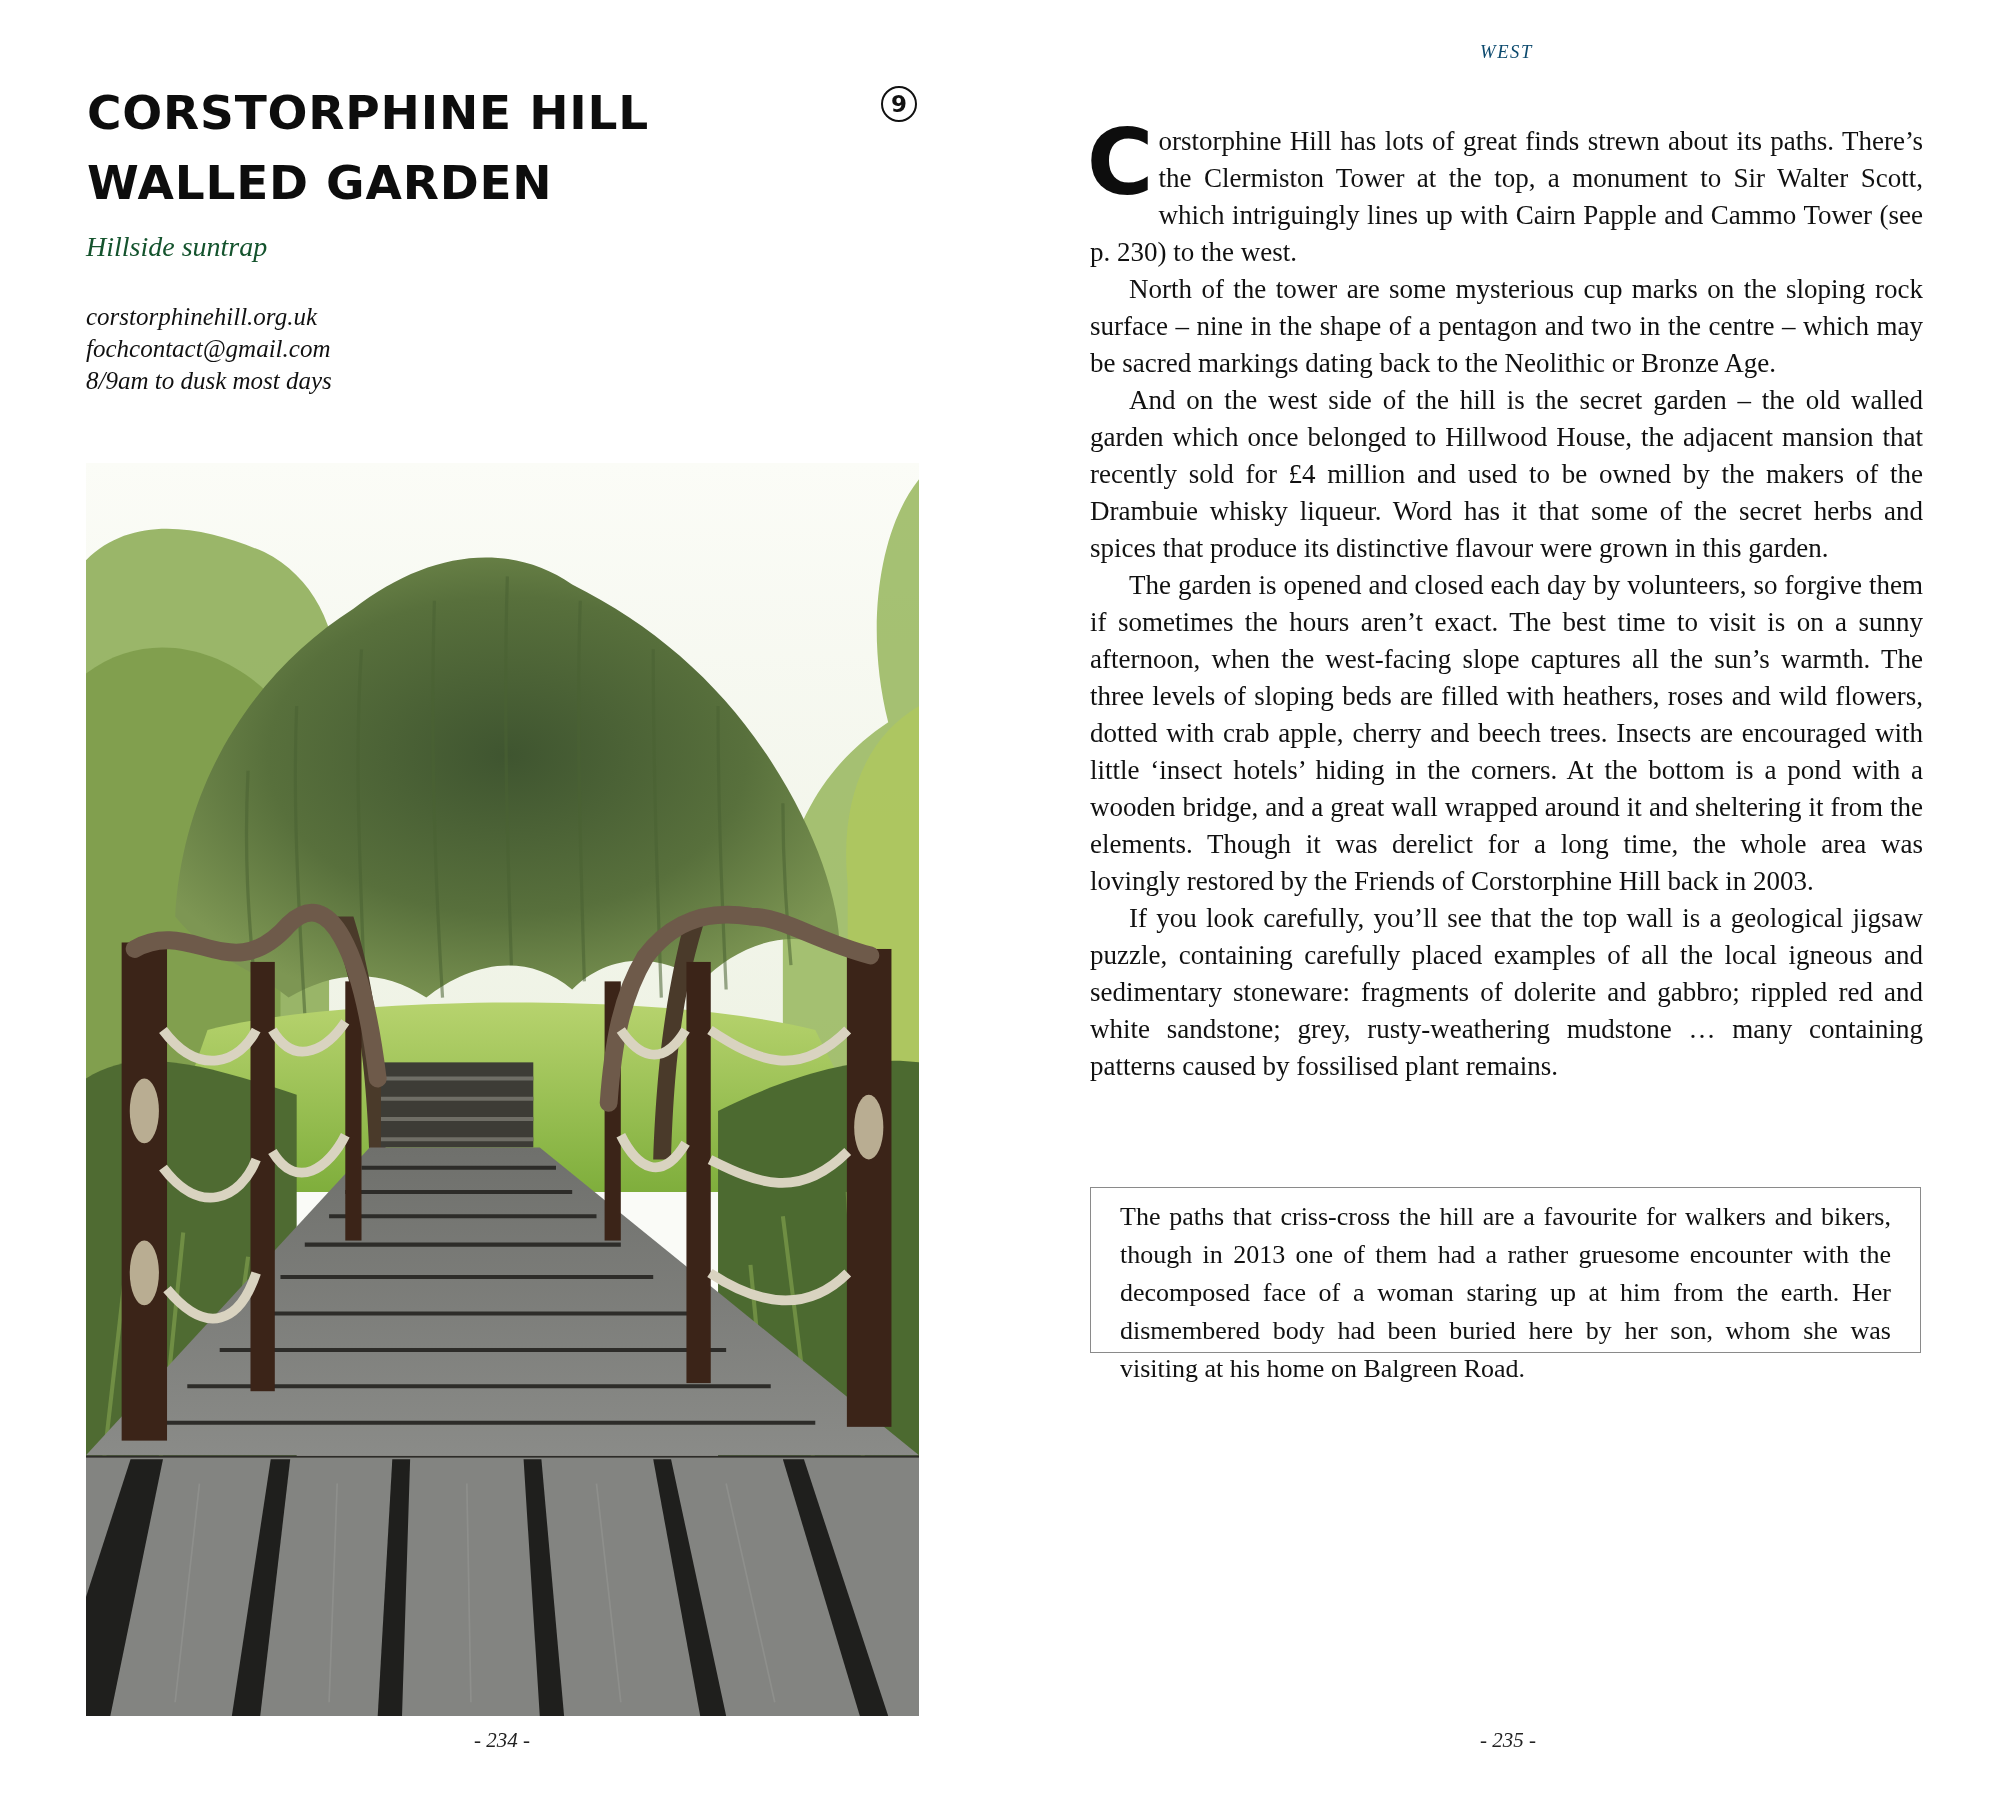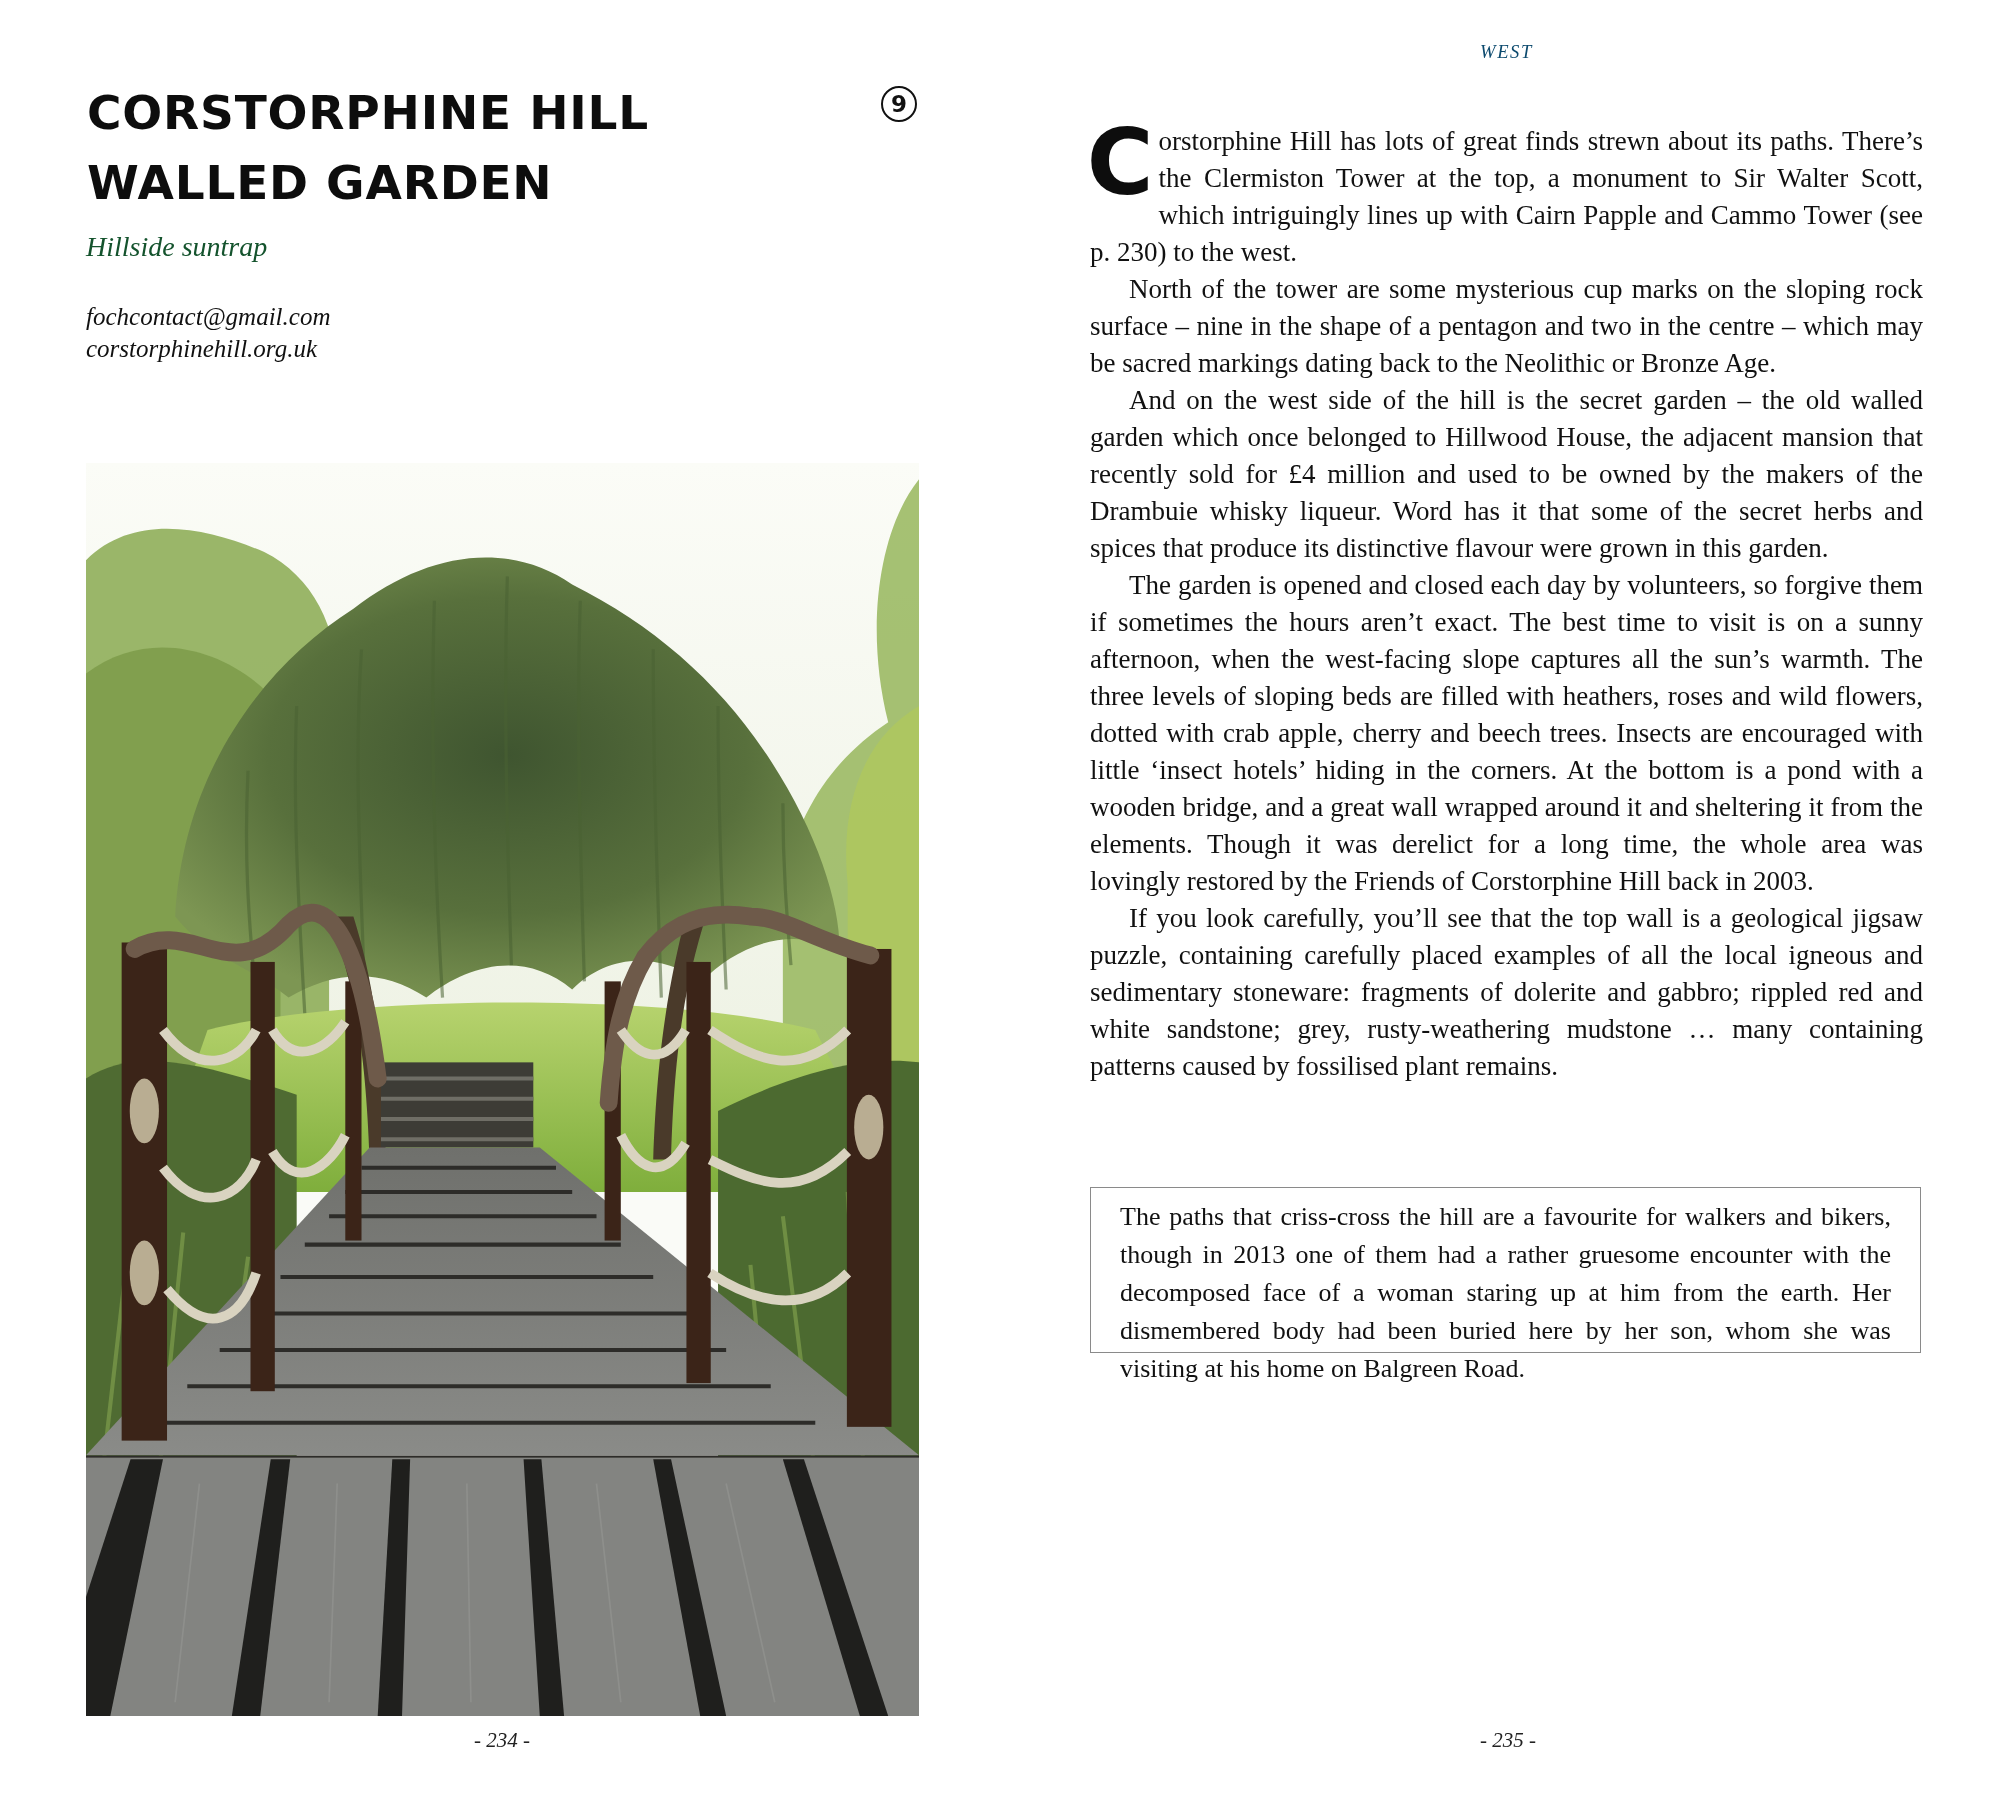--- a/index.html
+++ b/index.html
@@ -69,22 +69,23 @@
 </head>
 <body>
 
 <section>
   <h1 class="abs title">CORSTORPHINE HILL WALLED GARDEN</h1>
   <div class="abs badge">
     <span>9</span>
   </div>
   <h2 class="abs subtitle">Hillside suntrap</h2>
   <ul class="abs info">
+    <li>corstorphinehill.org.uk</li>
     <li>fochcontact@gmail.com</li>
-    <li>corstorphinehill.org.uk</li>
+    <li>8/9am to dusk most days</li>
   </ul>
 
   <div class="abs photo">
     <svg viewBox="0 0 1028 1547" preserveAspectRatio="none">
       <defs>
         <linearGradient id="sky" x1="0" y1="0" x2="0" y2="1">
           <stop offset="0" stop-color="#fbfcf7"></stop>
           <stop offset="1" stop-color="#eef2e4"></stop>
         </linearGradient>
         <linearGradient id="lawn" x1="0" y1="0" x2="0" y2="1">

